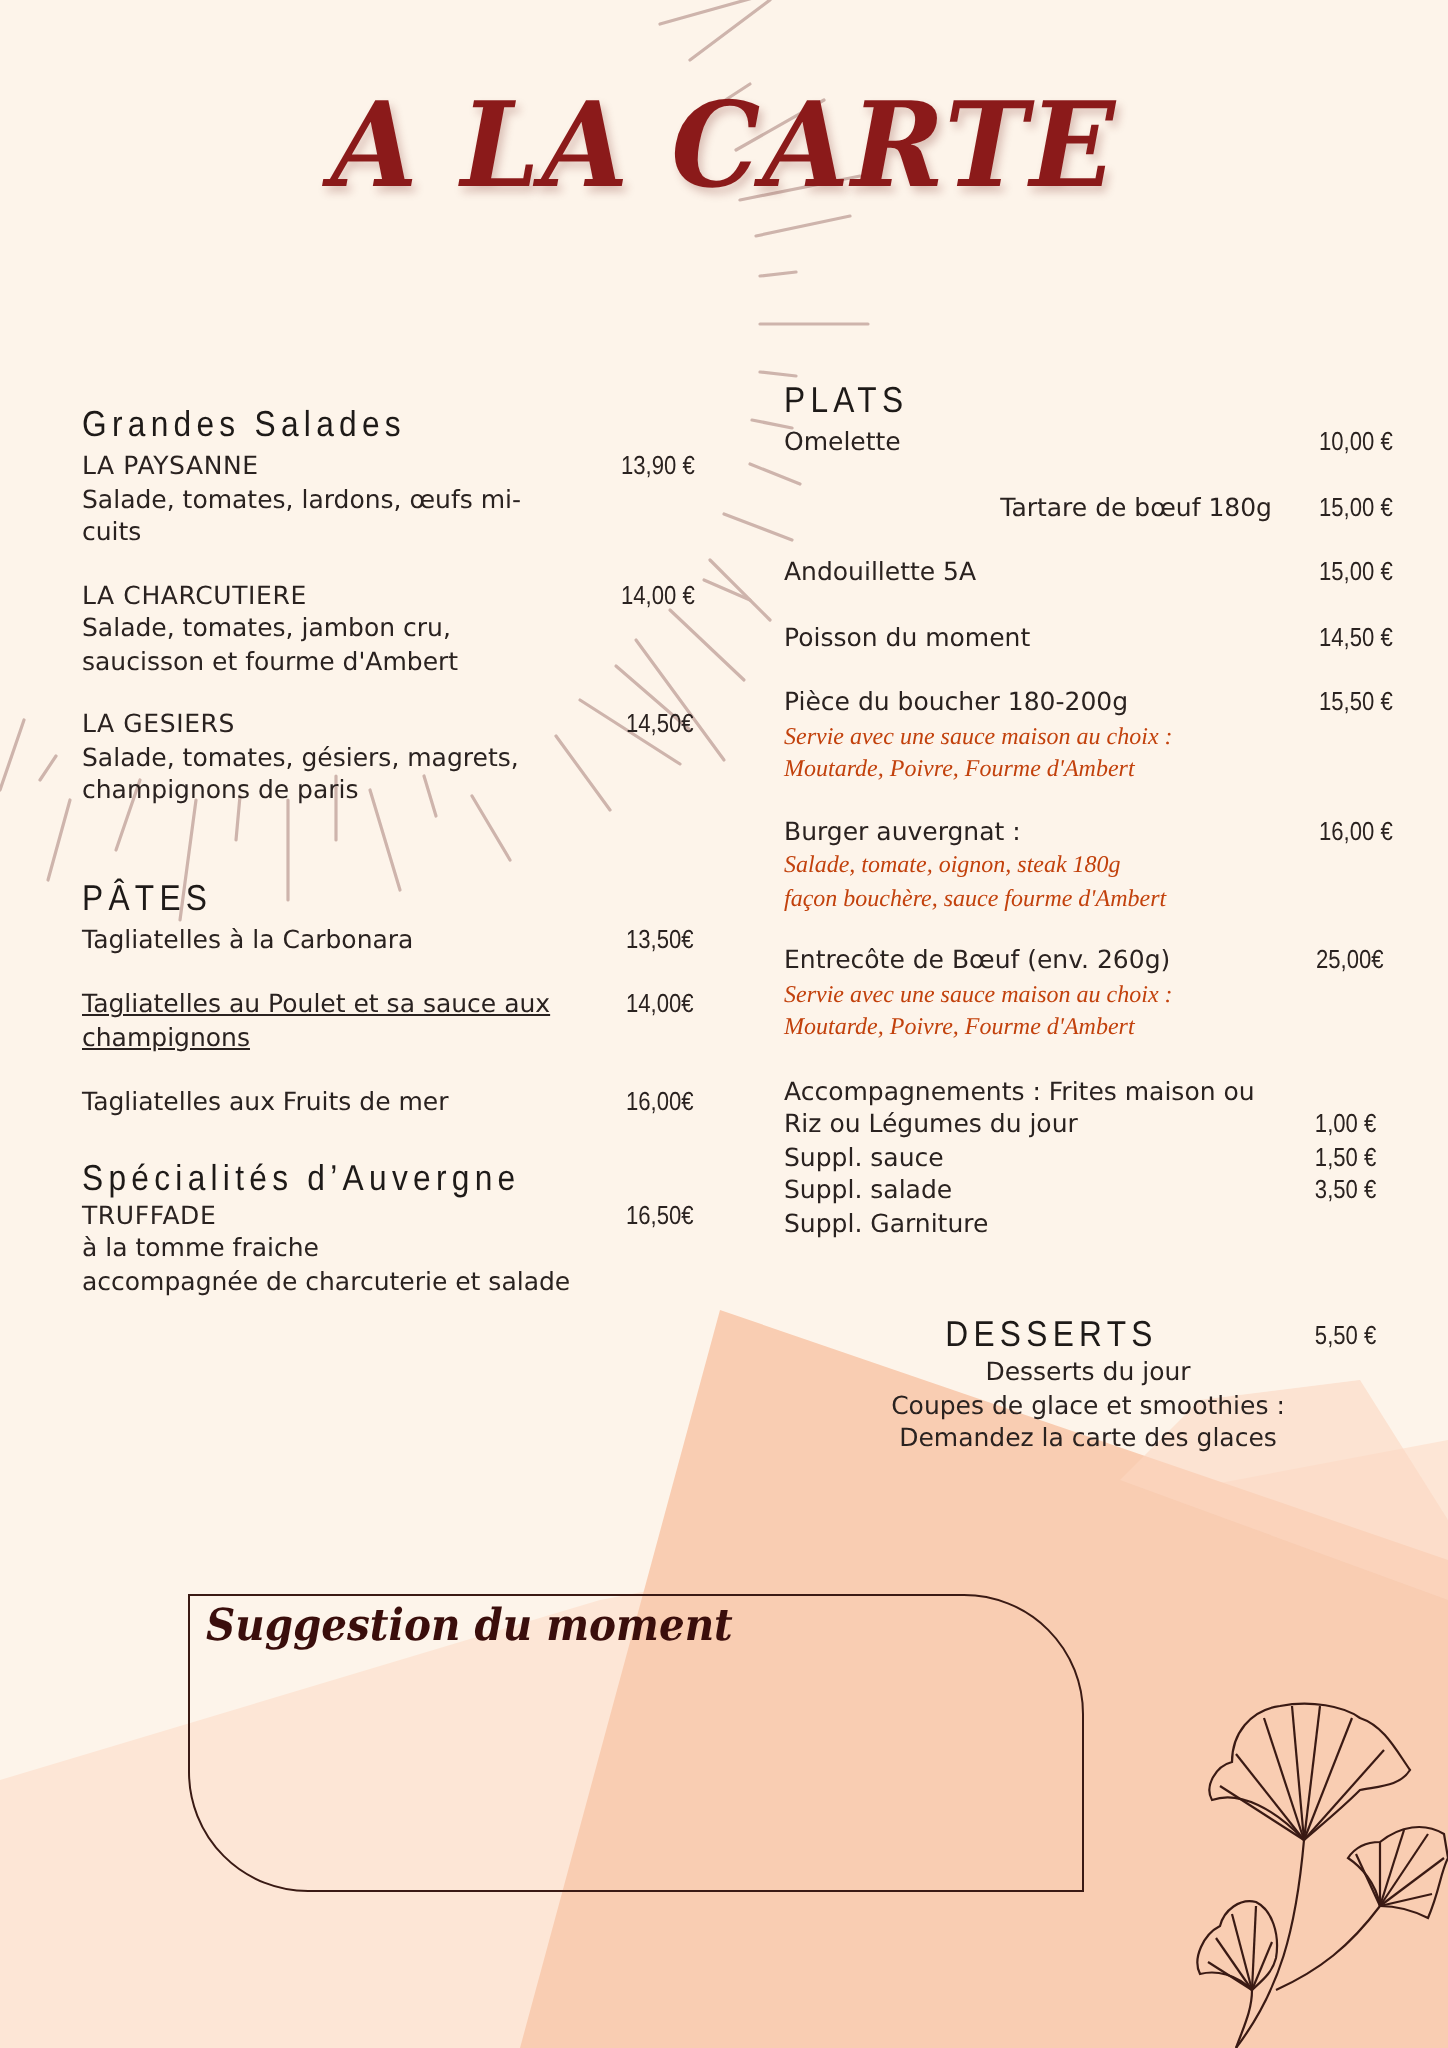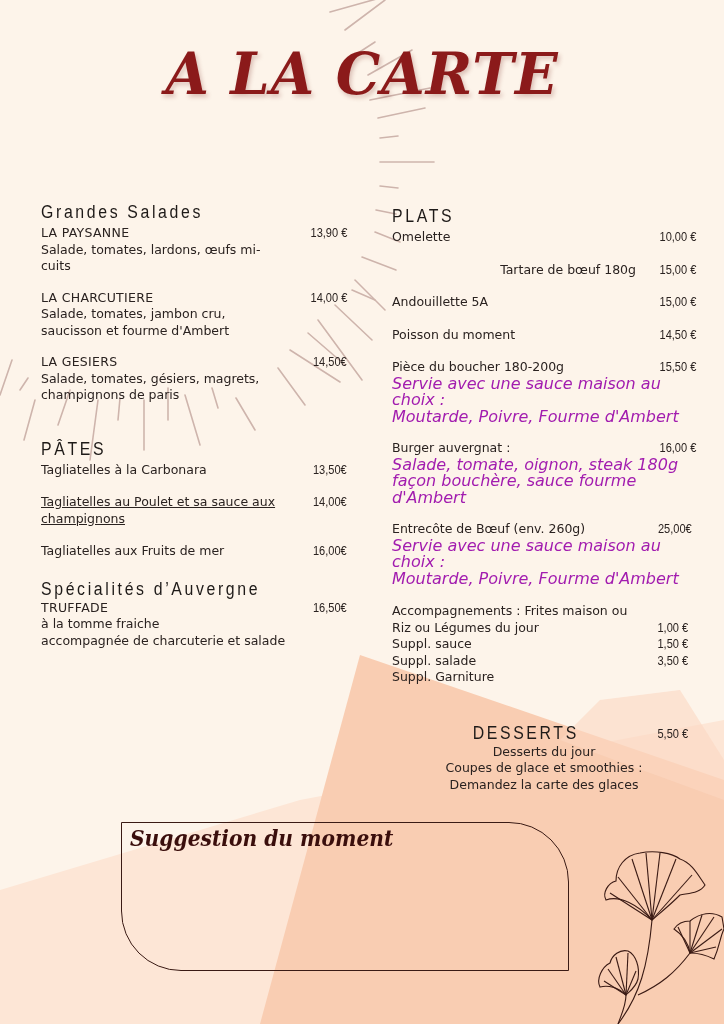--- a/index.html
+++ b/index.html
@@ -12,40 +12,40 @@
     .bg-layer { position:absolute; left:0; top:0; width:724px; height:1024px; z-index:0; }
     .title {
       position:absolute; left:0; width:724px; top:40px; text-align:center;
       font-family:"DejaVu Serif", serif; font-style:italic; font-weight:bold;
       font-size:56px; letter-spacing:1px; color:#8b1a1a;
       text-shadow:2px 3px 4px rgba(120,40,30,0.25);
       z-index:2; transform:scaleY(1.05);
     }
     .col { position:absolute; z-index:2; }
     .col-left { left:41px; top:201px; width:306px; }
-    .col-right { left:392px; top:205px; width:304px; }
+    .col-right { left:392px; top:189px; width:304px; }
     .section-title {
       font-family:"Liberation Sans", sans-serif; font-size:18px; letter-spacing:3px;
       color:#1e1a18; line-height:22px; transform:scaleX(0.88); transform-origin:left;
       white-space:nowrap;
     }
     .item { position:relative; font-size:12.5px; line-height:16.5px; }
     .item .name { padding-right:60px; }
     .item .desc { color:#2a2220; }
-    .item .desc-it { font-style:italic; color:#a21caf; font-size:16px; }
+    .item .desc-it { font-style:italic; color:#c2410c; font-size:12px;font-family:Liberation Serif, serif; }
     .price {
       position:absolute; right:0; top:0;
       font-family:"Liberation Sans", sans-serif; font-size:13px; color:#2a2220;
       transform:scaleX(0.85); transform-origin:right; white-space:nowrap;
     }
     .uc { letter-spacing:0.3px; }
     .suggestion {
-      position:absolute; left:94px; top:822px; width:448px; height:149px;
+      position:absolute; left:94px; top:797px; width:448px; height:149px;
       border:1.4px solid #3a1a14; border-radius:0 60px 0 60px;
-      z-index:2; box-sizing:border-box;margin-left:27px;
+      z-index:2; box-sizing:border-box;
     }
     .suggestion-title {
       position:absolute; left:8px; top:2px;
       font-family:"DejaVu Serif", serif; font-style:italic; font-weight:bold;
       font-size:22px; color:#3a0e0c; transform:scaleX(0.92); transform-origin:left;
       white-space:nowrap;
     }
     .ginkgo { position:absolute; left:580px; top:845px; z-index:2; }
     .extras-row { position:relative; font-size:12.5px; line-height:16.5px; }
     .extras-row .price { top:0; right:8px; }

